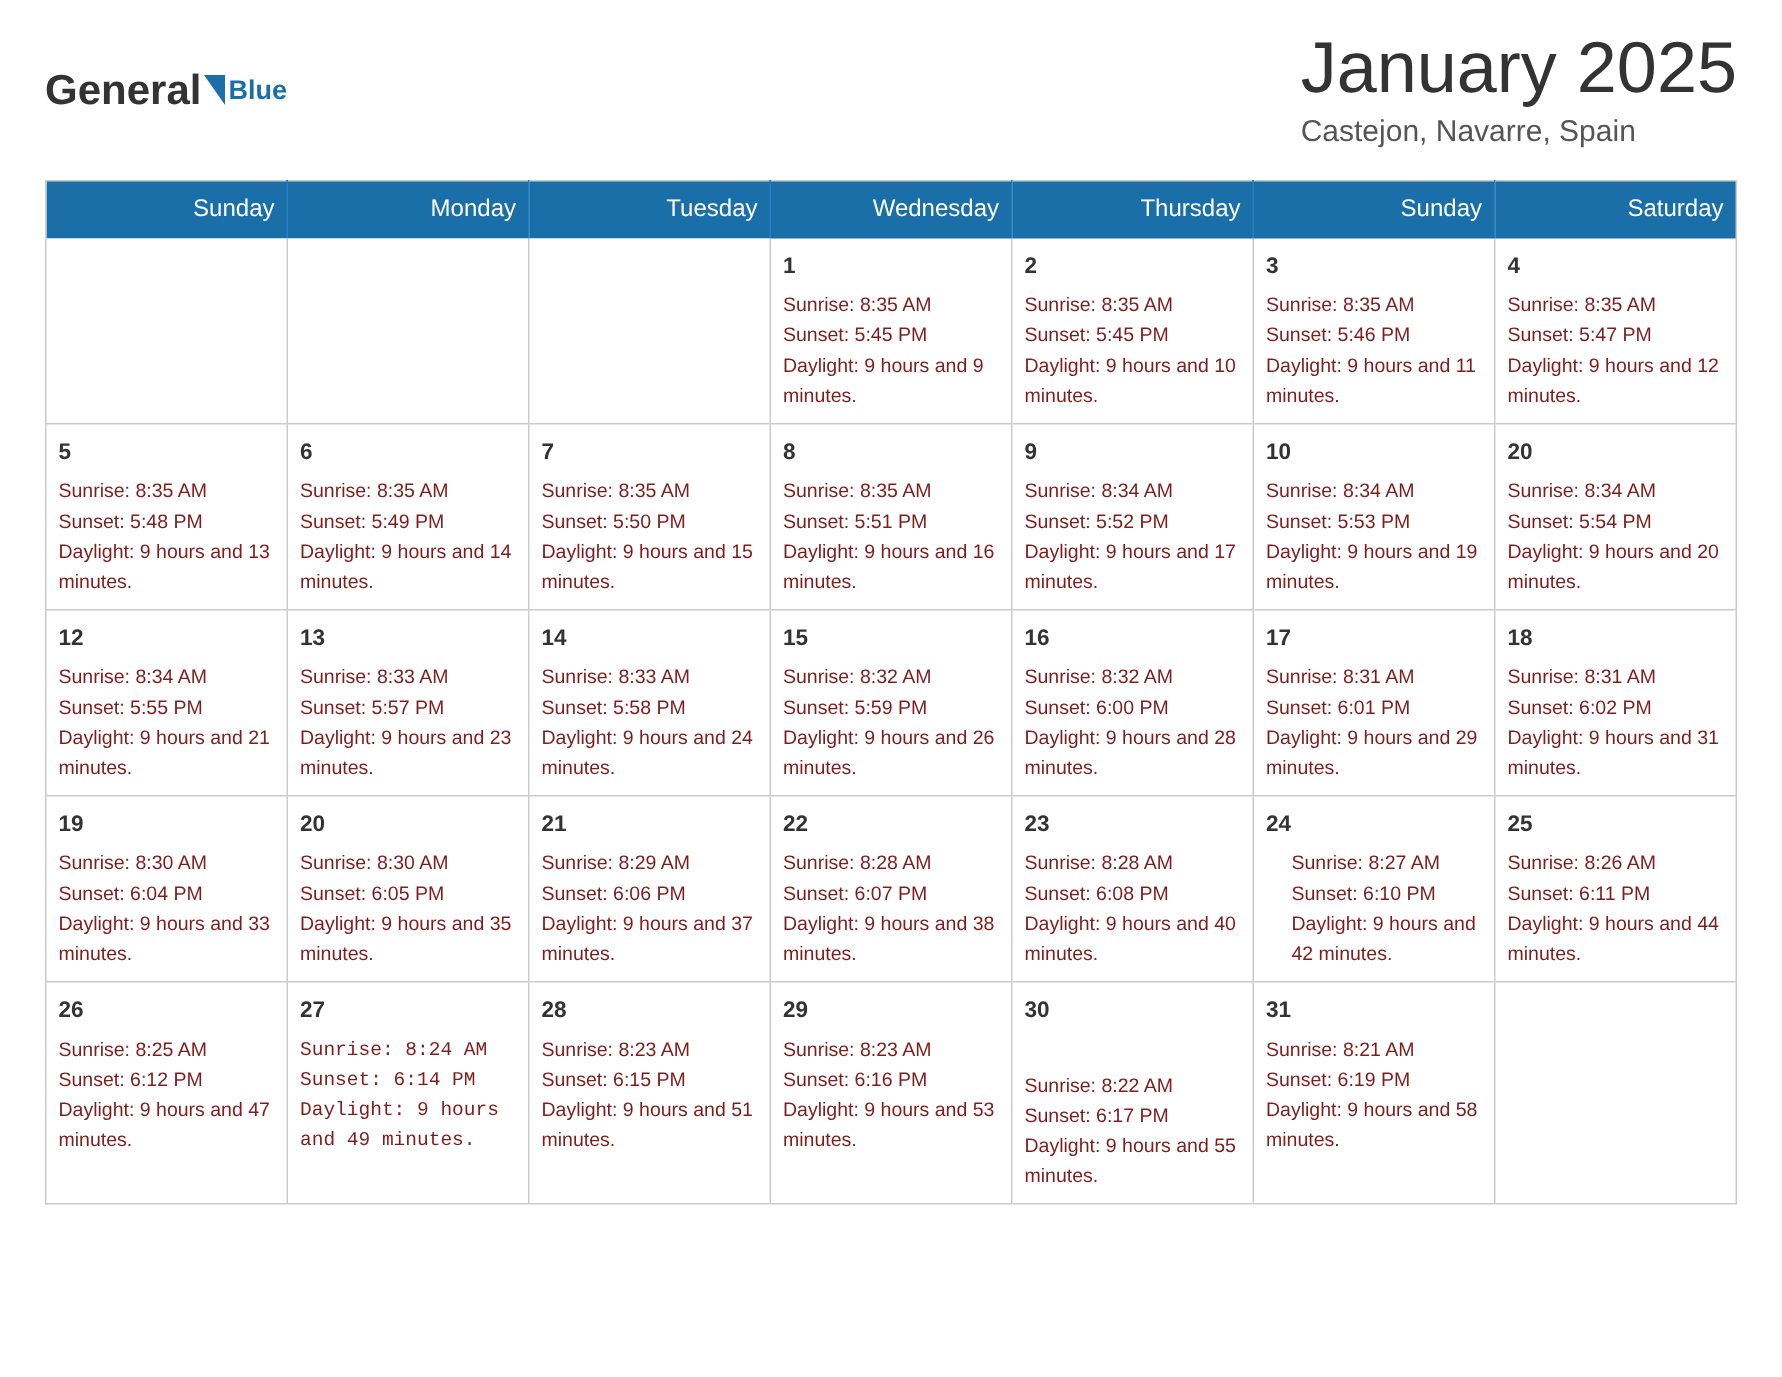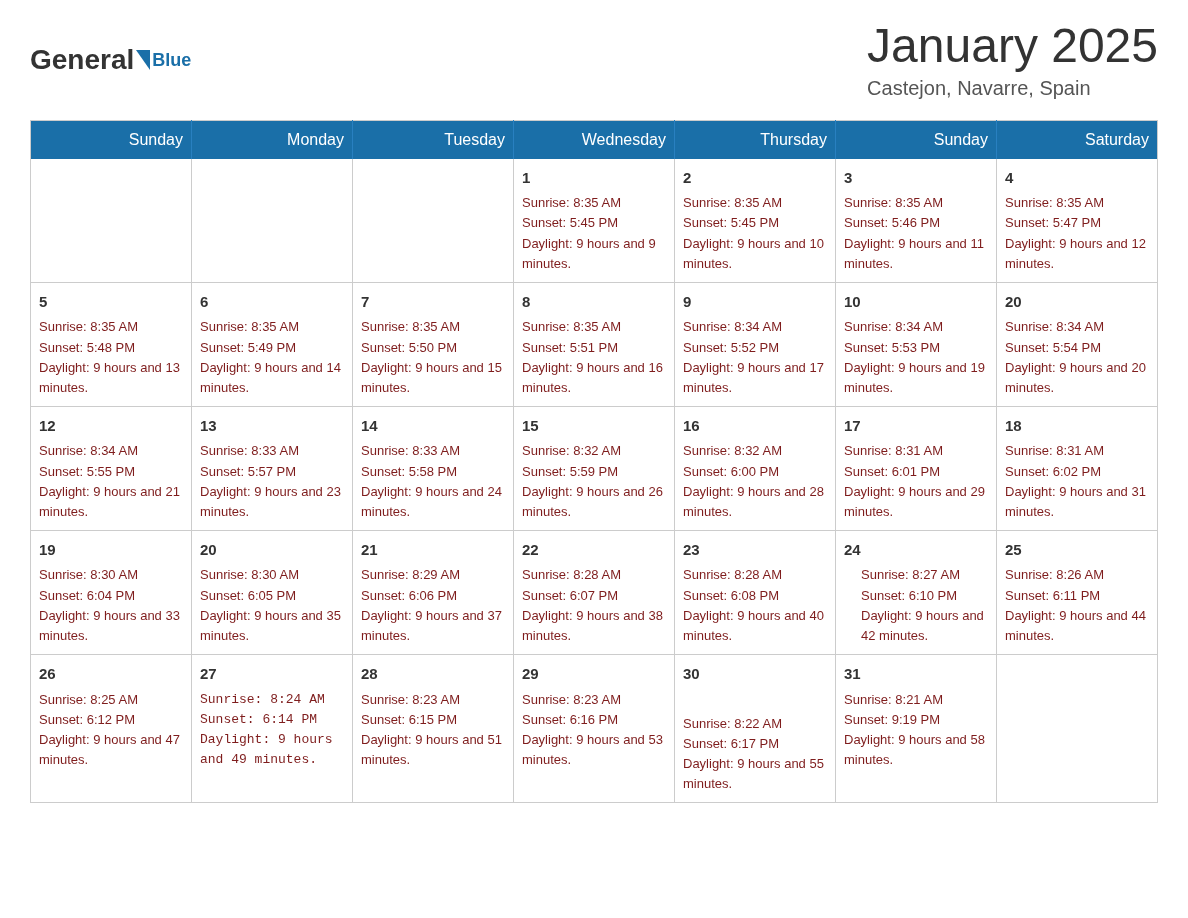--- a/index.html
+++ b/index.html
@@ -328,19 +328,19 @@
         </td>
         <td>
           <div class="day-number">30</div>
           <div class="day-info" style="white-space: pre-line; margin-top: 28px;">Sunrise: 8:22 AM
 Sunset: 6:17 PM
 Daylight: 9 hours and 55 minutes.</div>
         </td>
         <td>
           <div class="day-number">31</div>
           <div class="day-info" style="white-space: pre-line;">Sunrise: 8:21 AM
-Sunset: 9:19 PM
+Sunset: 6:19 PM
 Daylight: 9 hours and 58 minutes.</div>
         </td>
         <td class="empty-cell"></td>
       </tr>
     </tbody>
 </table>
 
 </body></html>

